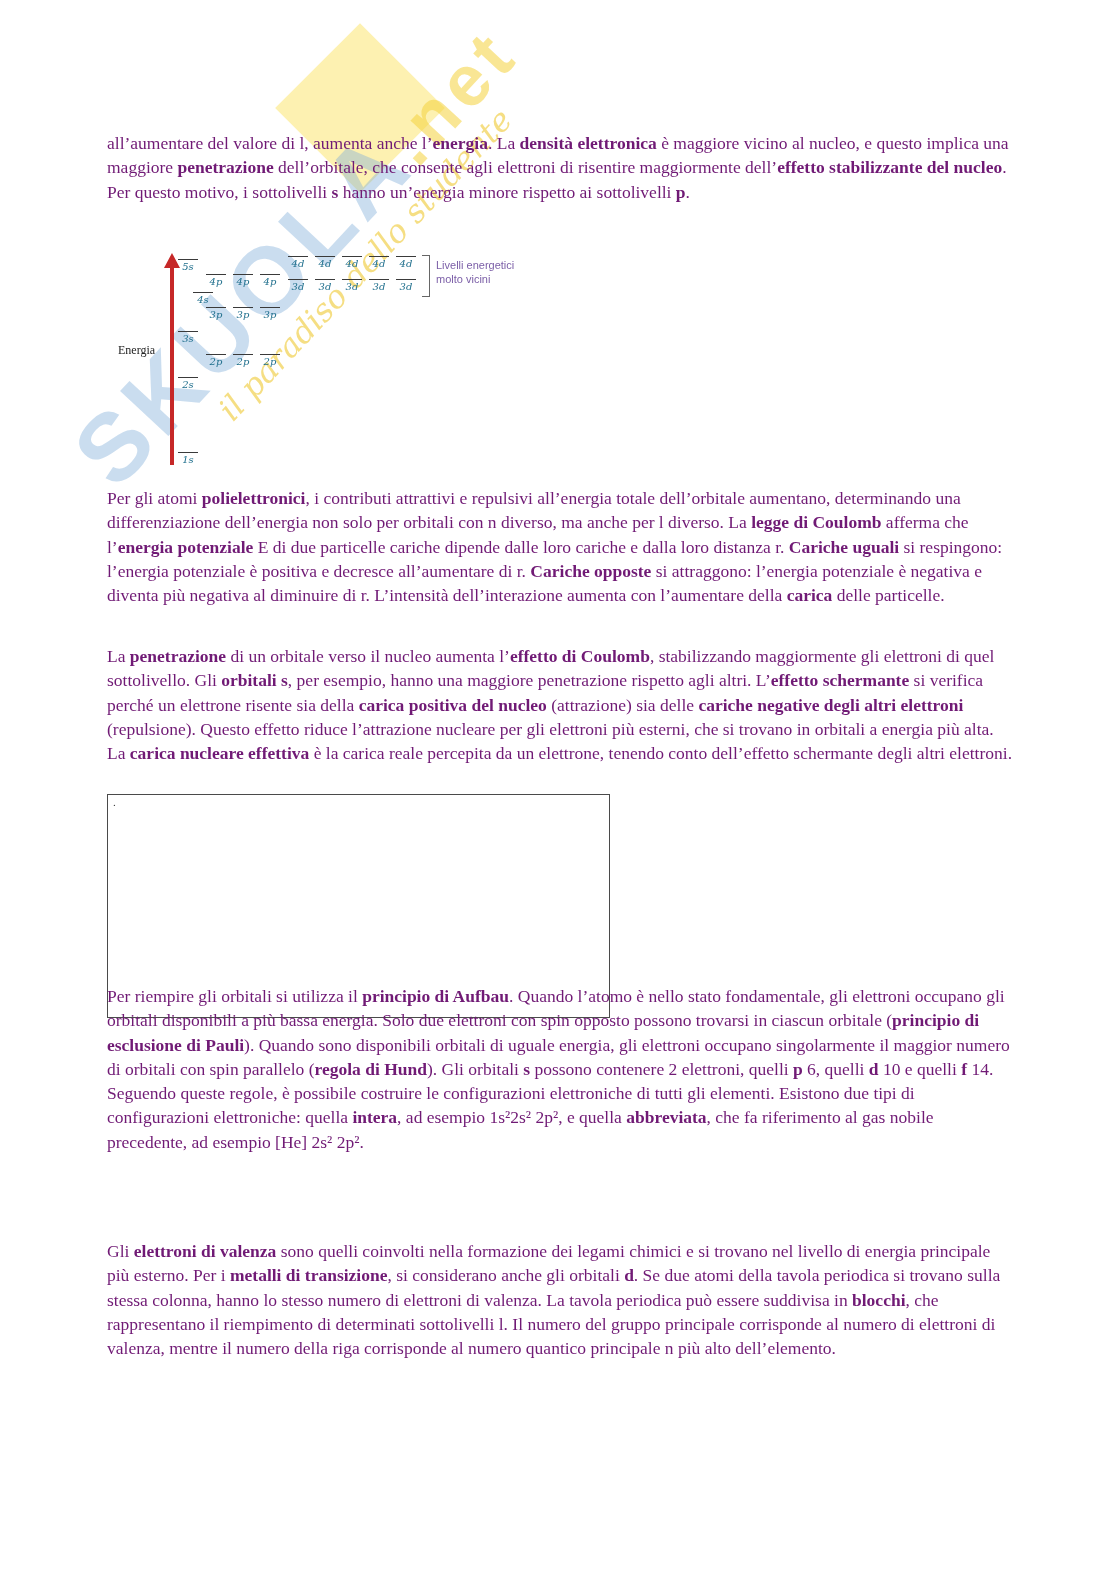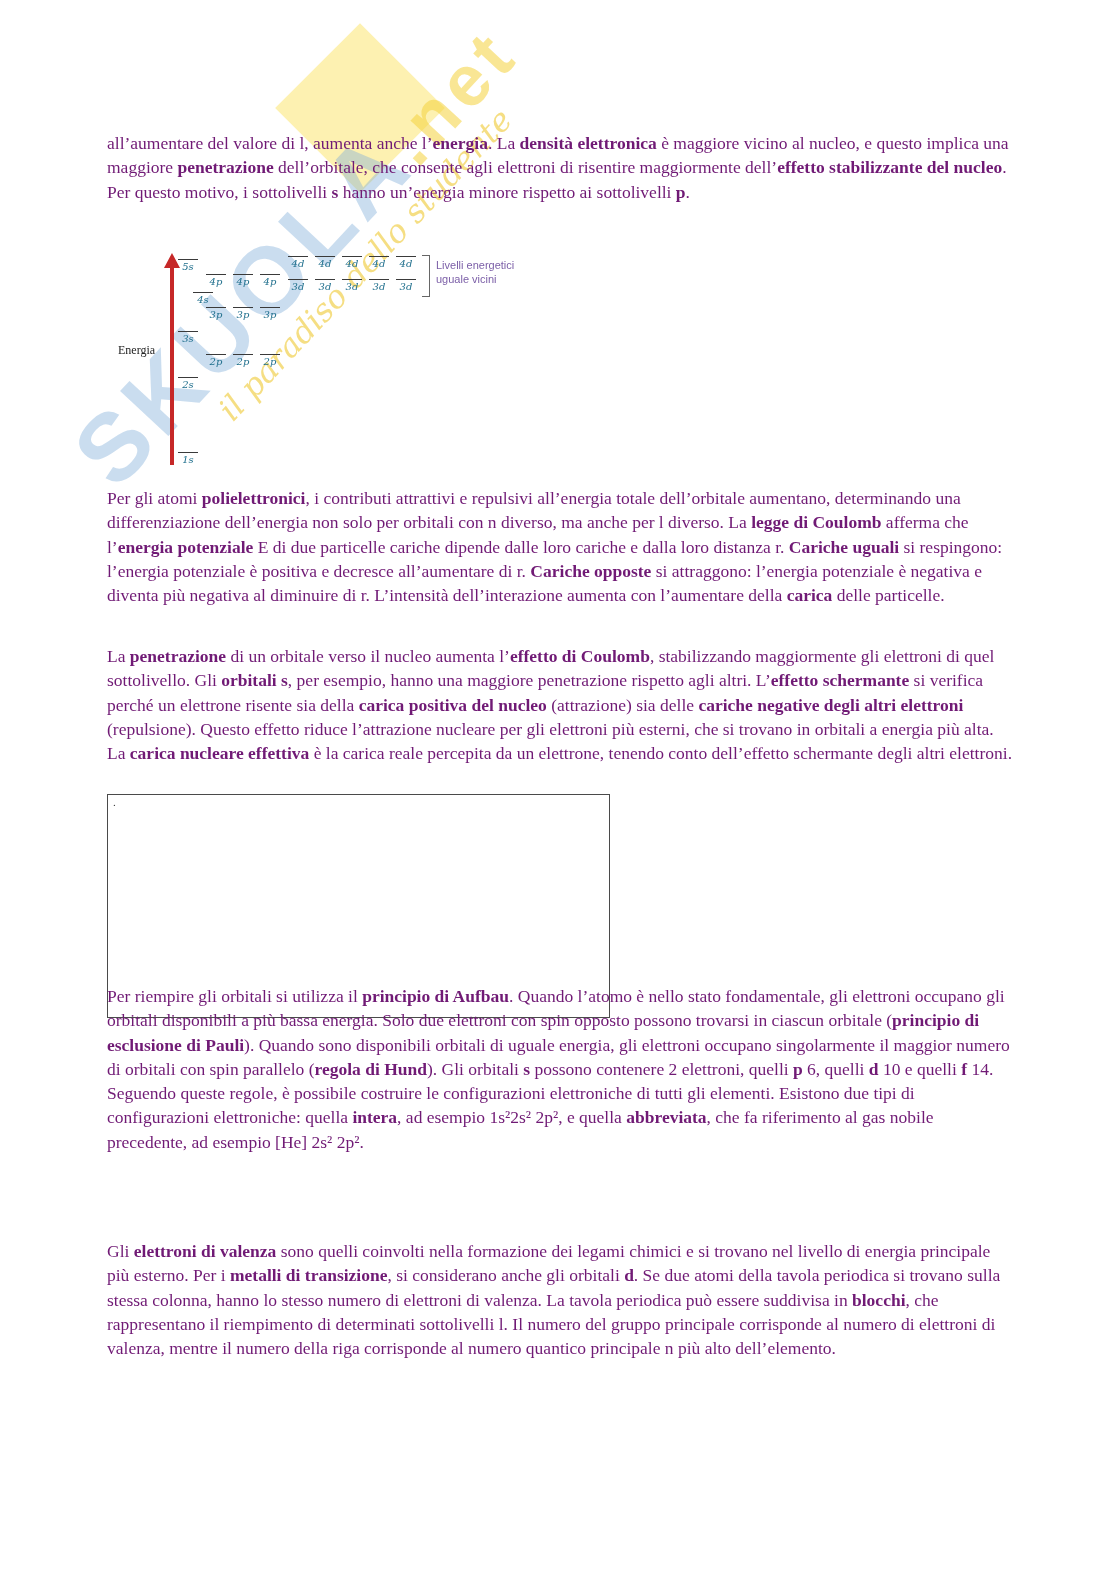--- a/index.html
+++ b/index.html
@@ -197,21 +197,21 @@
           <div class="lab">4d</div>
         </div>
         <div class="lvl" style="left: 78px; top: 16px;">
           <div class="dash"></div>
           <div class="lab">5s</div>
         </div>
       </div>
     <div class="bracket"></div>
     <div class="dcaption">
       <div>Livelli energetici</div>
-      <div>uguale vicini</div>
+      <div>molto vicini</div>
     </div>
   </div>
 
   <p class="para" id="p2"><span>Per gli atomi </span><b>polielettronici</b><span>, i contributi attrattivi e repulsivi all’energia totale dell’orbitale aumentano, determinando una differenziazione dell’energia non solo per orbitali con n diverso, ma anche per l diverso. La </span><b>legge di Coulomb</b><span> afferma che l’</span><b>energia potenziale</b><span> E di due particelle cariche dipende dalle loro cariche e dalla loro distanza r. </span><b>Cariche uguali</b><span> si respingono: l’energia potenziale è positiva e decresce all’aumentare di r. </span><b>Cariche opposte</b><span> si attraggono: l’energia potenziale è negativa e diventa più negativa al diminuire di r. L’intensità dell’interazione aumenta con l’aumentare della </span><b>carica</b><span> delle particelle.</span></p>
 
   <p class="para" id="p3"><span>La </span><b>penetrazione</b><span> di un orbitale verso il nucleo aumenta l’</span><b>effetto di Coulomb</b><span>, stabilizzando maggiormente gli elettroni di quel sottolivello. Gli </span><b>orbitali s</b><span>, per esempio, hanno una maggiore penetrazione rispetto agli altri. L’</span><b>effetto schermante</b><span> si verifica perché un elettrone risente sia della </span><b>carica positiva del nucleo</b><span> (attrazione) sia delle </span><b>cariche negative degli altri elettroni</b><span> (repulsione). Questo effetto riduce l’attrazione nucleare per gli elettroni più esterni, che si trovano in orbitali a energia più alta. La </span><b>carica nucleare effettiva</b><span> è la carica reale percepita da un elettrone, tenendo conto dell’effetto schermante degli altri elettroni.</span></p>
 
   <div class="figure-box">
     <span class="mark">.</span>
   </div>

